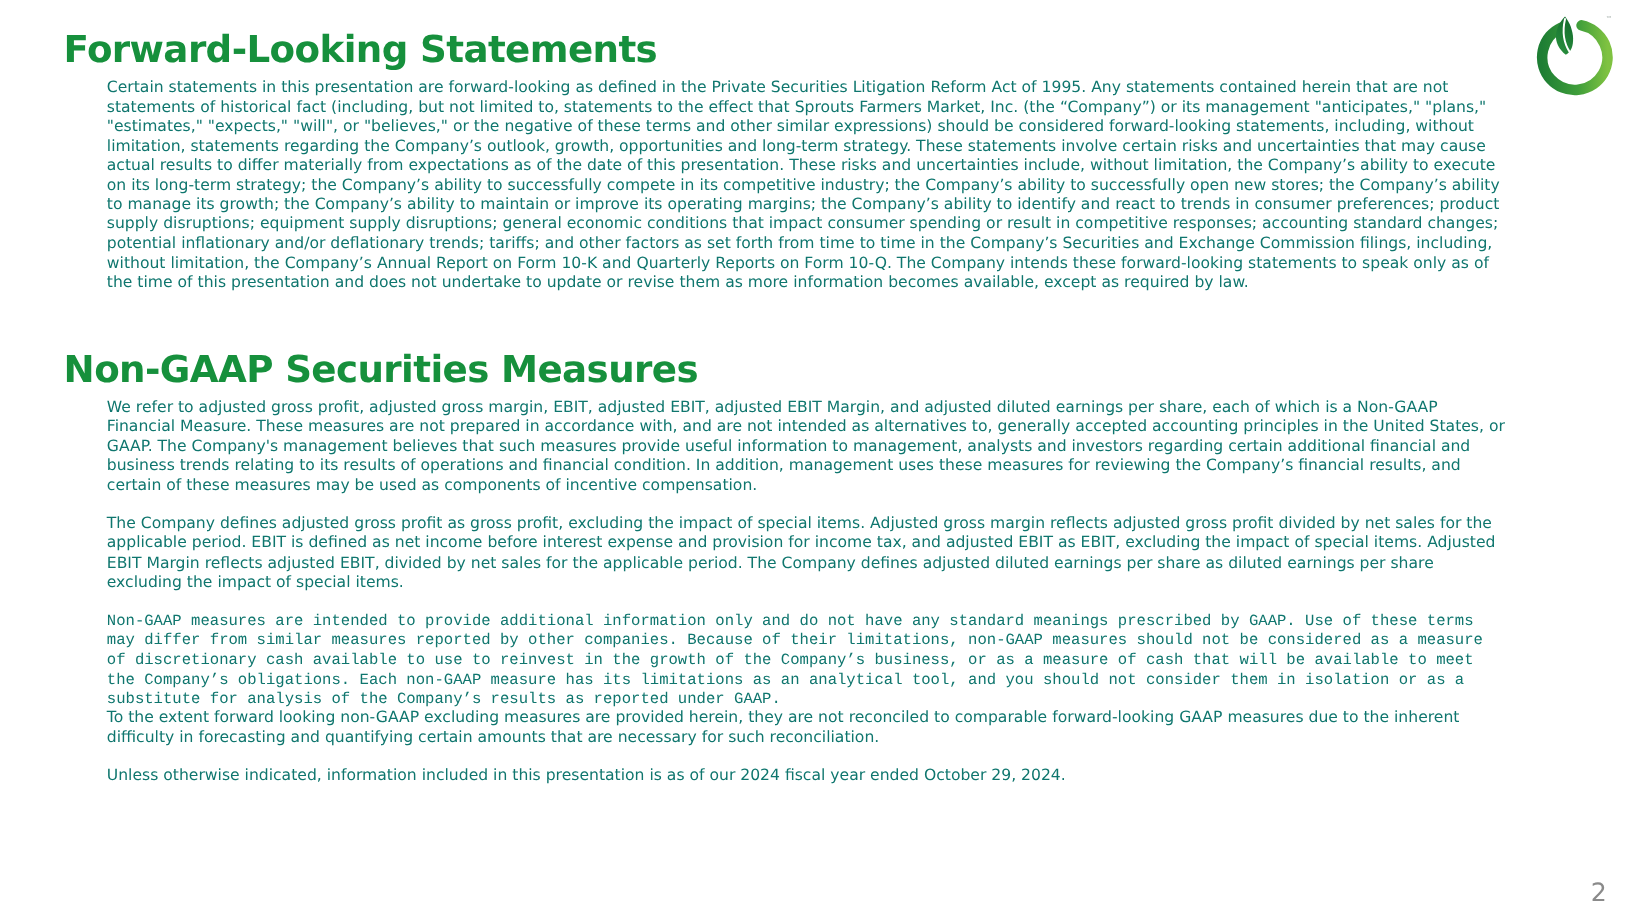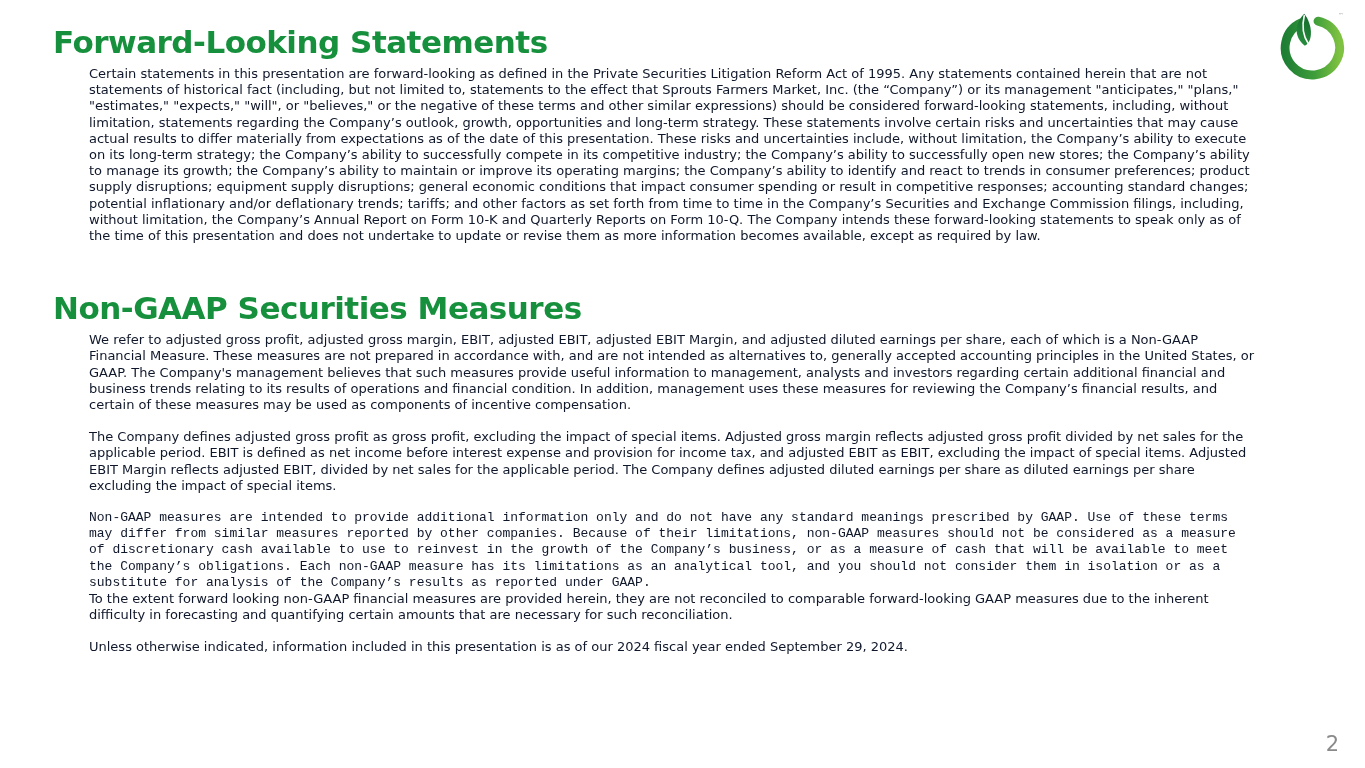--- a/index.html
+++ b/index.html
@@ -18,21 +18,21 @@
     margin: 0 0 6px 53px;
     font-size: 31px;
     font-weight: bold;
     letter-spacing: -0.5px;
     color: #16903c;
     font-family: "DejaVu Sans", "Liberation Sans", sans-serif;
   }
   .bodywrap {
     margin-left: 89px;
     width: 1168px;
-    color: #0f172a;
+    color: #0f766e;
     font-size: 13px;
     line-height: 16.2px;
     text-align: left;
   }
   .bodywrap p { margin: 0 0 16px 0; }
   .bodywrap p.tight { margin-bottom: 0; font-family: Liberation Mono, monospace; }
   .section-gap { height: 30px; }
   .logo {
     position: absolute;
     top: 10px;
@@ -80,21 +80,21 @@
       <p>Certain statements in this presentation are forward-looking as defined in the Private Securities Litigation Reform Act of 1995. Any statements contained herein that are not statements of historical fact (including, but not limited to, statements to the effect that Sprouts Farmers Market, Inc. (the “Company”) or its management "anticipates," "plans," "estimates," "expects," "will", or "believes," or the negative of these terms and other similar expressions) should be considered forward-looking statements, including, without limitation, statements regarding the Company’s outlook, growth, opportunities and long-term strategy. These statements involve certain risks and uncertainties that may cause actual results to differ materially from expectations as of the date of this presentation. These risks and uncertainties include, without limitation, the Company’s ability to execute on its long-term strategy; the Company’s ability to successfully compete in its competitive industry; the Company’s ability to successfully open new stores; the Company’s ability to manage its growth; the Company’s ability to maintain or improve its operating margins; the Company’s ability to identify and react to trends in consumer preferences; product supply disruptions; equipment supply disruptions; general economic conditions that impact consumer spending or result in competitive responses; accounting standard changes; potential inflationary and/or deflationary trends; tariffs; and other factors as set forth from time to time in the Company’s Securities and Exchange Commission filings, including, without limitation, the Company’s Annual Report on Form 10-K and Quarterly Reports on Form 10-Q. The Company intends these forward-looking statements to speak only as of the time of this presentation and does not undertake to update or revise them as more information becomes available, except as required by law.</p>
     </div>
 
     <div class="section-gap"></div>
 
     <h1 class="section-heading">Non-GAAP Securities Measures</h1>
     <div class="bodywrap">
       <p>We refer to adjusted gross profit, adjusted gross margin, EBIT, adjusted EBIT, adjusted EBIT Margin, and adjusted diluted earnings per share, each of which is a Non-GAAP Financial Measure.  These measures are not prepared in accordance with, and are not intended as alternatives to, generally accepted accounting principles in the United States, or GAAP. The Company's management believes that such measures provide useful information to management, analysts and investors regarding certain additional financial and business trends relating to its results of operations and financial condition. In addition, management uses these measures for reviewing the Company’s financial results, and certain of these measures may be used as components of incentive compensation.</p>
       <p>The Company defines adjusted gross profit as gross profit, excluding the impact of special items.  Adjusted gross margin reflects adjusted gross profit divided by net sales for the applicable period. EBIT is defined as net income before interest expense and provision for income tax, and adjusted EBIT as EBIT, excluding the impact of special items. Adjusted EBIT Margin reflects adjusted EBIT, divided by net sales for the applicable period.  The Company defines adjusted diluted earnings per share as diluted earnings per share excluding the impact of special items.</p>
       <p class="tight">Non-GAAP measures are intended to provide additional information only and do not have any standard meanings prescribed by GAAP. Use of these terms may differ from similar measures reported by other companies. Because of their limitations, non-GAAP measures should not be considered as a measure of discretionary cash available to use to reinvest in the growth of the Company’s business, or as a measure of cash that will be available to meet the Company’s obligations. Each non-GAAP measure has its limitations as an analytical tool, and you should not consider them in isolation or as a substitute for analysis of the Company’s results as reported under GAAP.</p>
-      <p>To the extent forward looking non-GAAP financial measures are provided herein, they are not reconciled to comparable forward-looking GAAP measures due to the inherent difficulty in forecasting and quantifying certain amounts that are necessary for such reconciliation.</p>
-      <p>Unless otherwise indicated, information included in this presentation is as of our 2024 fiscal year ended September 29, 2024.</p>
+      <p>To the extent forward looking non-GAAP excluding measures are provided herein, they are not reconciled to comparable forward-looking GAAP measures due to the inherent difficulty in forecasting and quantifying certain amounts that are necessary for such reconciliation.</p>
+      <p>Unless otherwise indicated, information included in this presentation is as of our 2024 fiscal year ended October 29, 2024.</p>
     </div>
 
   </div>
 
   <div class="page-number">2</div>
 
 </div>
 
 </body></html>

